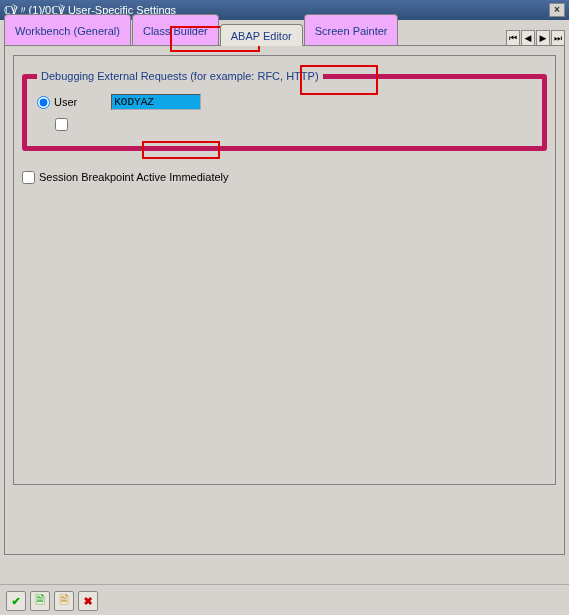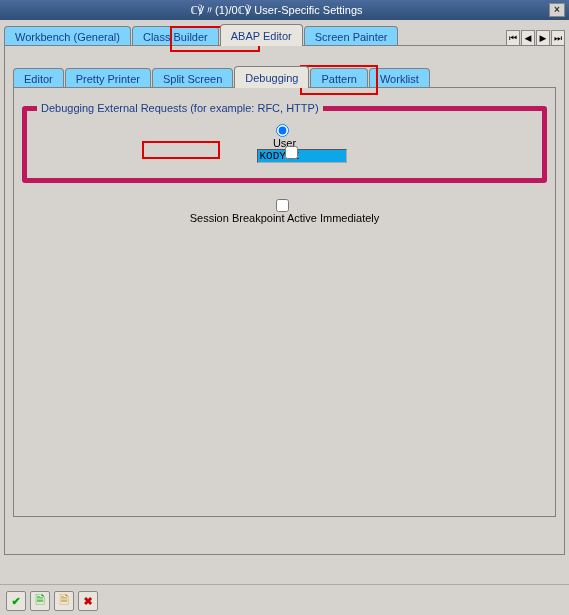--- a/index.html
+++ b/index.html
@@ -1,40 +1,40 @@
 <!DOCTYPE html>
 <html><head>
 <meta charset="utf-8">
 <style>
   * { box-sizing: border-box; font-family: Tahoma, Arial, sans-serif; font-size: 11px; }
   body { margin: 0; background: #fff; }
   .window { width: 569px; height: 615px; background: #d6d3ce; position: relative; }
   .titlebar { height: 20px; background: linear-gradient(#4a6a9c, #2f4f77); color: #fff; display: flex; align-items: center; padding: 0 4px; }
-  .titlebar .title { flex: 1; font-size: 11px; text-align: center; }
+  .titlebar .title { flex: 1; font-size: 11px; }
   .titlebar .closebtn { width: 16px; height: 14px; background: #d6d3ce; border: 1px solid #888; display: flex; align-items: center; justify-content: center; color: #333; font-weight: bold; font-size: 10px; line-height: 1; cursor: pointer; }
   .content { position: absolute; top: 20px; left: 0; right: 0; bottom: 30px; padding: 4px; }
   .tabstrip { position: relative; display: flex; align-items: flex-end; height: 22px; }
   .tab {
-    background: #7dd3fc; border: 1px solid #808080; border-bottom: none;
+    background: #f0abfc; border: 1px solid #808080; border-bottom: none;
     padding: 2px 10px; margin-right: 1px; border-radius: 4px 4px 0 0;
-    color: #1a3c8a; cursor: pointer; position: relative; height: 20px;
+    color: #1a3c8a; cursor: pointer; position: relative; height: 32px;
     display: flex; align-items: center;
   }
   .tab.active { background: #e8e5de; z-index: 2; height: 22px; }
   .tabscroll { margin-left: auto; display: flex; gap: 1px; }
   .tabscroll .sbtn { width: 14px; height: 16px; border: 1px solid #888; background: #e8e5de; display:flex; align-items:center; justify-content:center; font-size:9px; cursor:pointer; }
   .tabbody { border: 1px solid #808080; background: #d6d3ce; padding: 10px 8px 8px 8px; min-height: 510px; position: relative; top: -1px; }
   .subtabstrip { display: flex; align-items: flex-end; height: 22px; margin-top: 10px; }
   .subtabbody { border: 1px solid #808080; background: #d6d3ce; padding: 14px 8px; min-height: 430px; position: relative; top: -1px; }
   fieldset.group {
     border: 5px solid #be185d; background: #d6d3ce; margin: 0 0 12px 0; padding: 8px 10px 10px 10px;
     border-radius: 3px;
   }
   fieldset.group legend { color: #1a3c8a; padding: 0 4px; font-size: 11px; }
-  .row { display: flex; align-items: center; height: 20px; margin: 2px 0; flex-direction: column; }
+  .row { display: flex; align-items: center; height: 20px; margin: 2px 0; }
   input[type=radio], input[type=checkbox] { margin: 0 4px 0 0; }
   label { color: #000; }
   .userfield { margin-left: 34px; width: 90px; height: 16px; background: #0ea5e9; border: 1px inset #aaa; font-family: "Courier New", monospace; font-size: 11px; padding: 0 2px; }
   .termfield { margin-left: 20px; width: 210px; height: 16px; background: #e4e1da; border: 1px inset #aaa; }
   .redbox { border: 2px solid #e00000; position: absolute; pointer-events: none; }
   .toolbar { position: absolute; bottom: 4px; left: 6px; display: flex; gap: 4px; }
   .tbtn { width: 20px; height: 20px; border: 1px solid #888; background: #e8e5de; display:flex; align-items:center; justify-content:center; cursor:pointer; border-radius:2px; }
   .check { color: #0a0; font-weight: bold; }
   .gdoc { font-size:12px; }
   .xred { color:#c00; font-weight:bold; }
@@ -60,28 +60,20 @@
       <div class="tabscroll">
         <div class="sbtn">⏮</div>
         <div class="sbtn">◀</div>
         <div class="sbtn">▶</div>
         <div class="sbtn">⏭</div>
       </div>
     </div>
 
     <div class="tabbody">
 
-      <div class="subtabstrip">
-        <div class="tab">Editor</div>
-        <div class="tab">Pretty Printer</div>
-        <div class="tab">Split Screen</div>
-        <div class="tab active">Debugging</div>
-        <div class="tab">Pattern</div>
-        <div class="tab">Worklist</div>
-      </div>
 
       <div class="subtabbody">
 
         <fieldset class="group">
           <legend>Debugging External Requests (for example: RFC, HTTP)</legend>
           <div class="row">
             <input type="radio" name="ext" checked="" style="">
             <label>User</label>
             <input class="userfield" value="KODYAZ" style="">
           </div>

